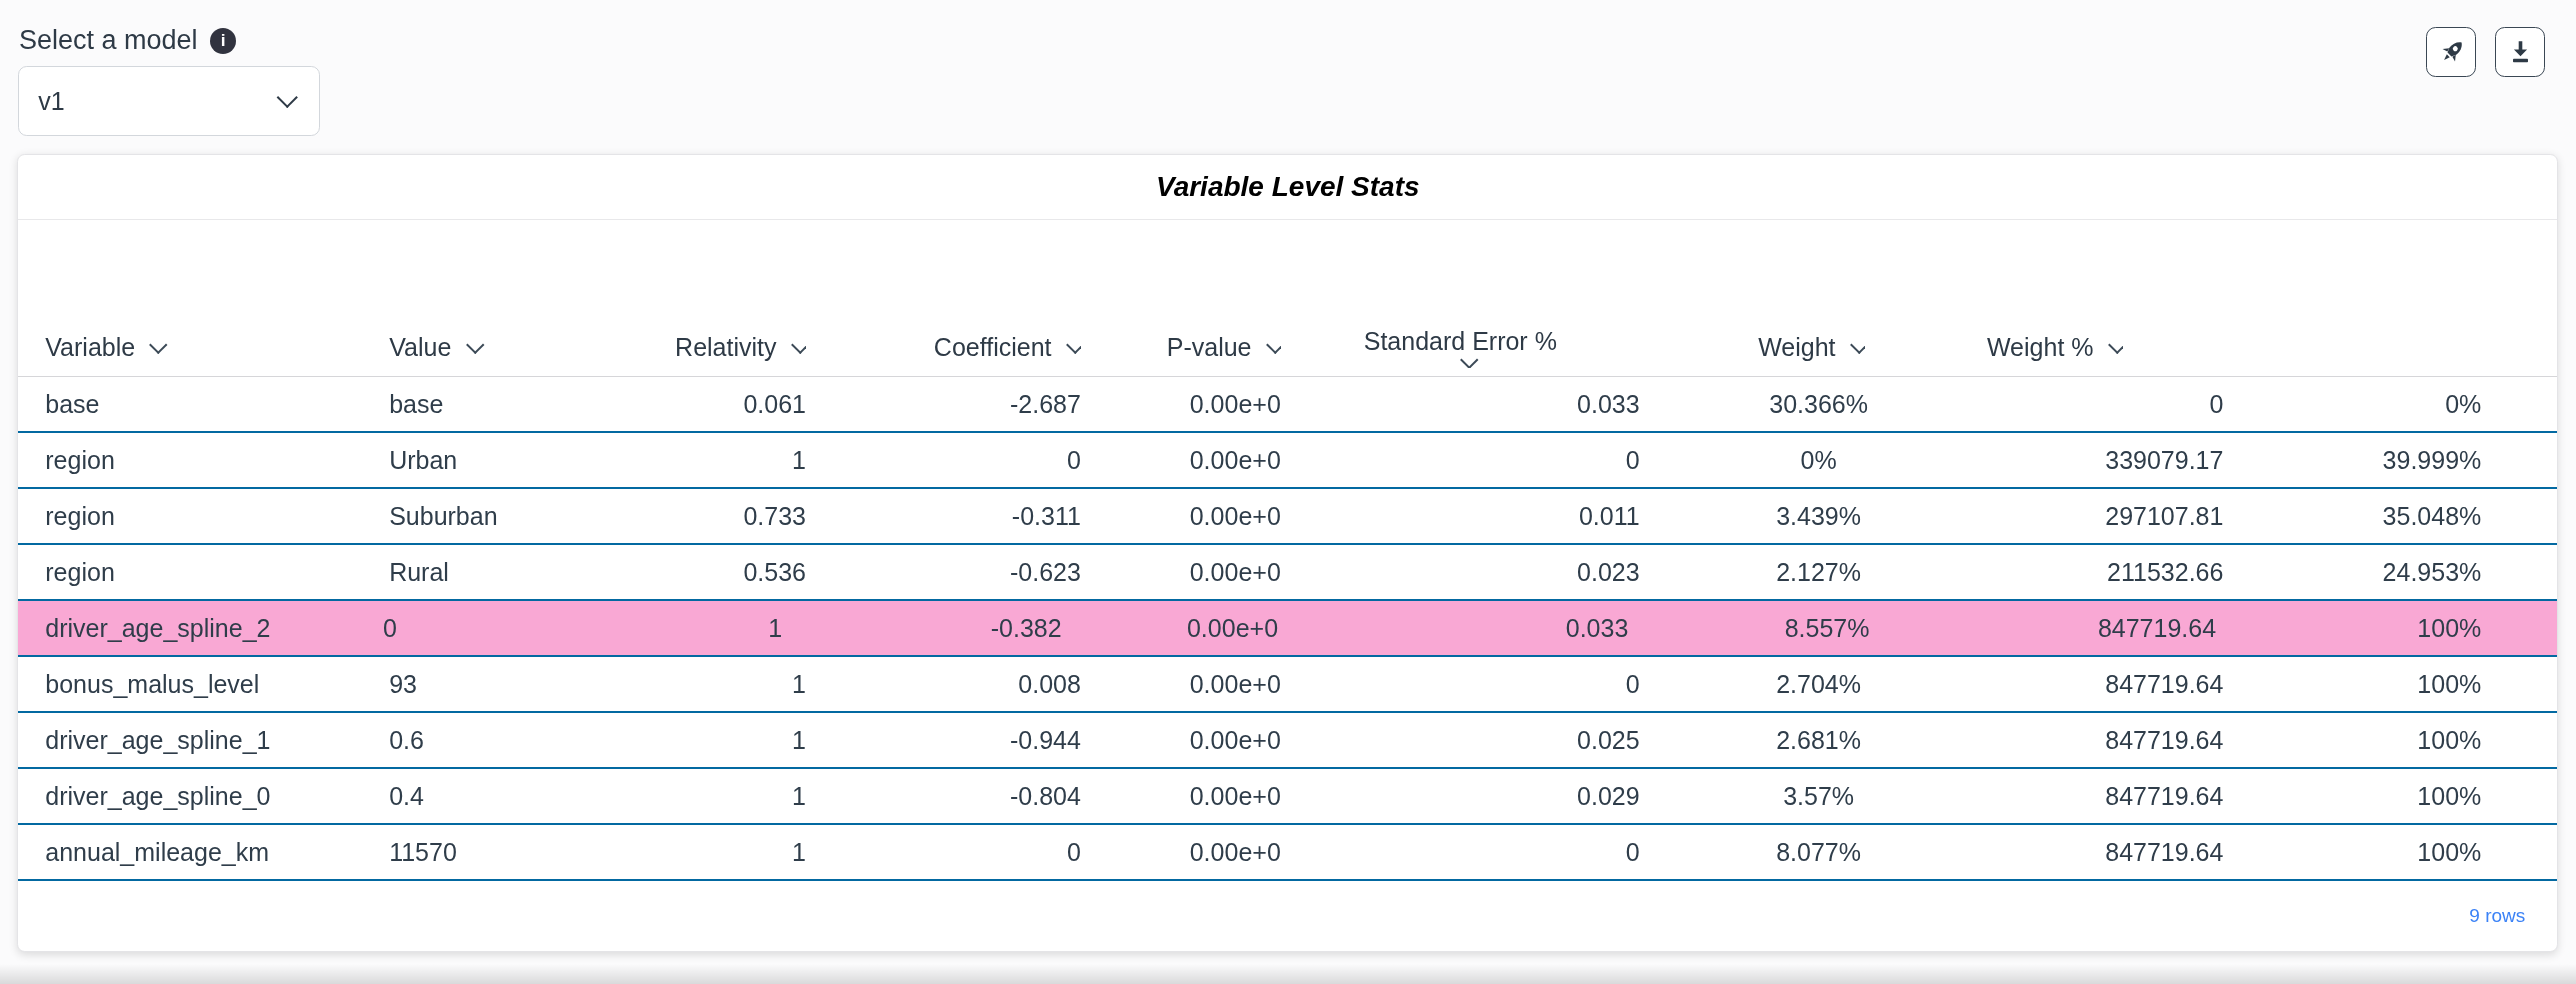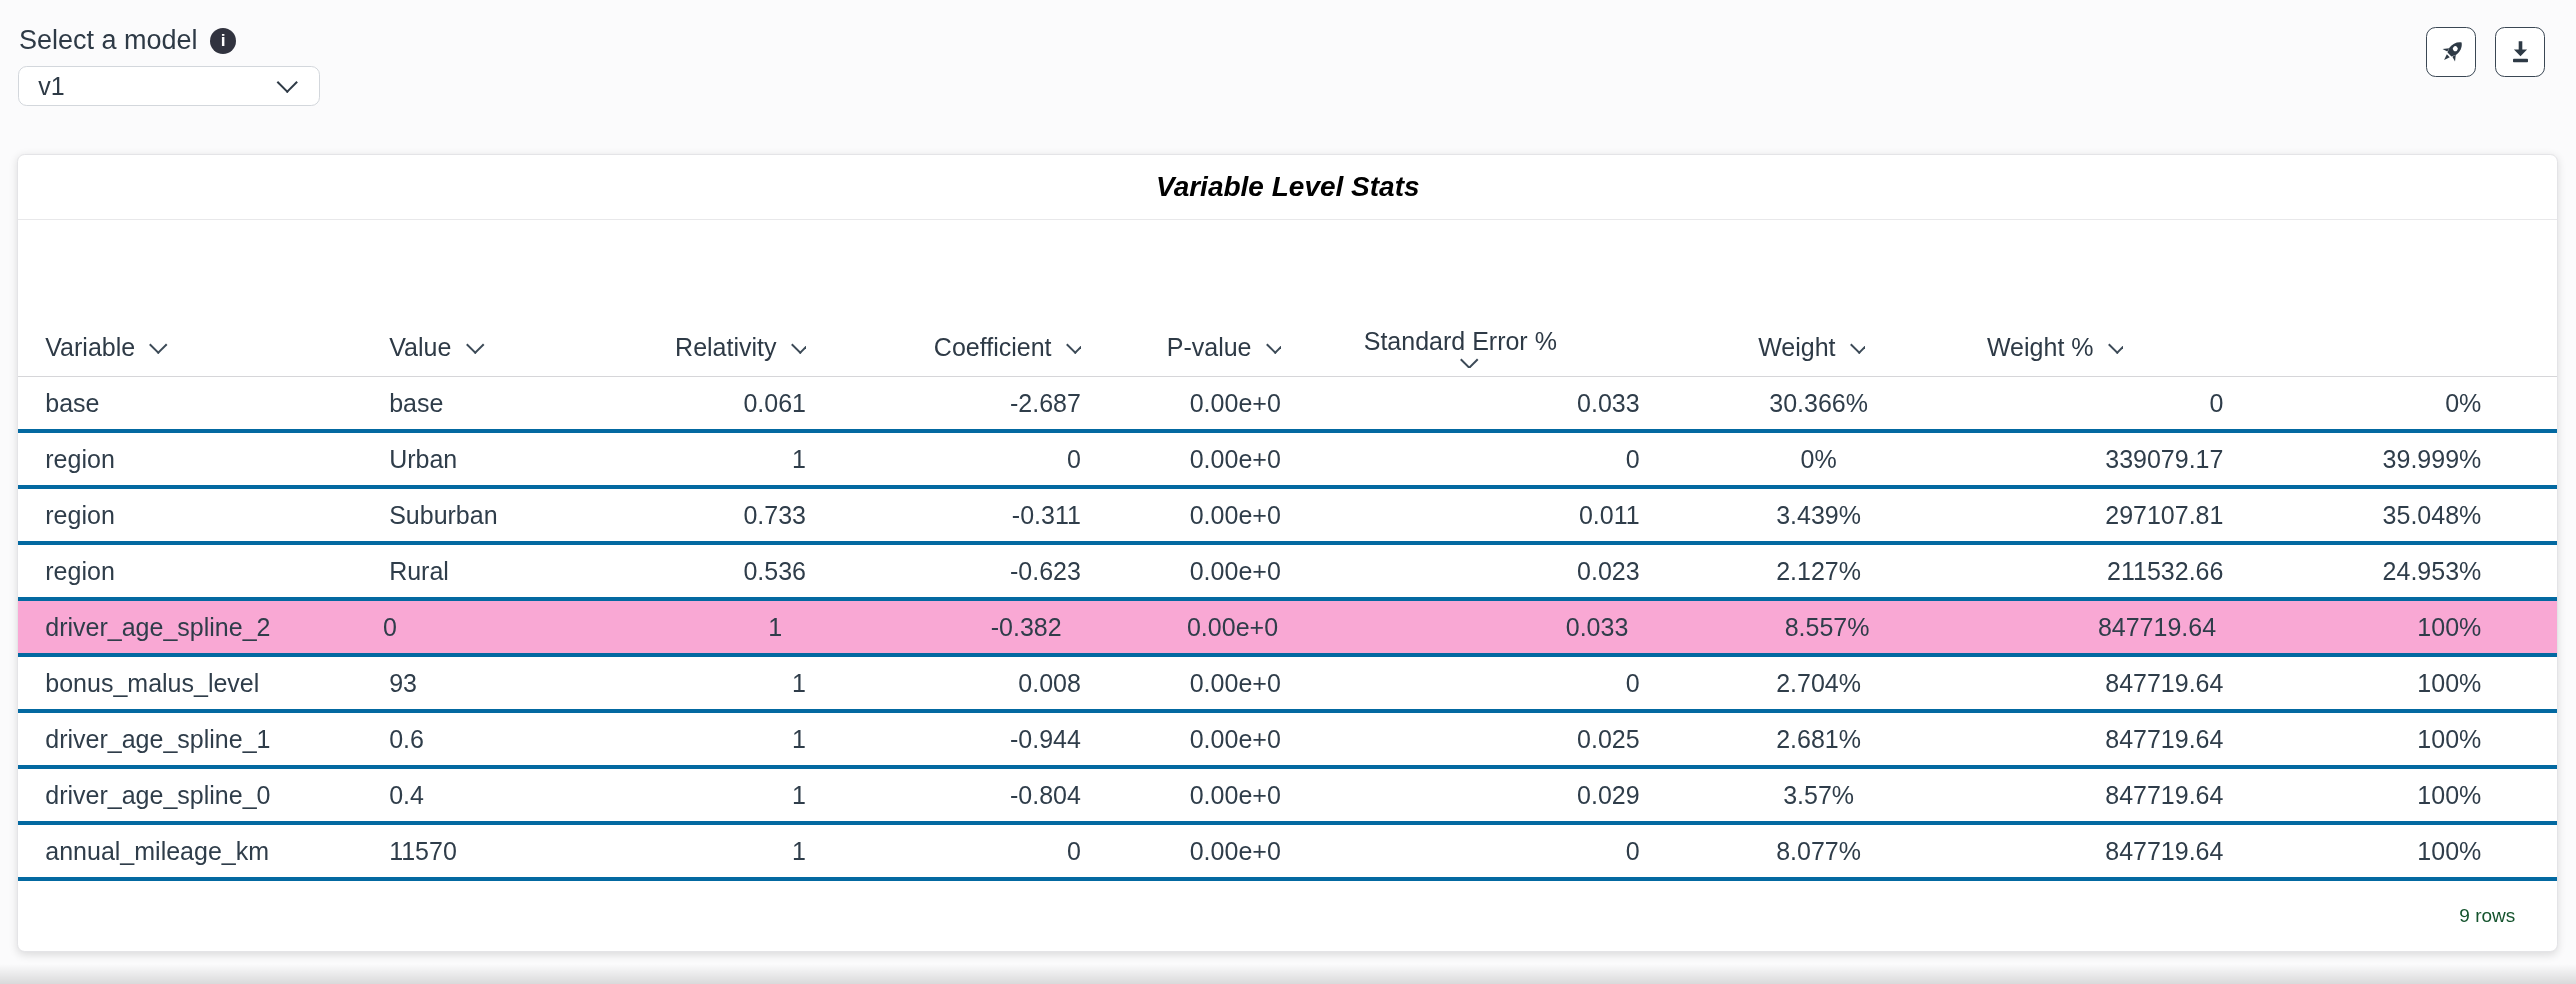--- a/index.html
+++ b/index.html
@@ -25,21 +25,21 @@
     font-size:27px; color:#2e3a46;
   }
   .info-icon {
     width:26px; height:26px; border-radius:50%;
     background:#31333f; color:#ffffff;
     display:flex; align-items:center; justify-content:center;
     font-size:17.3px; font-weight:bold; cursor:default;
   }
   .dropdown {
     position:absolute; left:18.3px; top:66px;
-    width:302px; height:40px;
+    width:302px; height:70px;
     background:#ffffff;
     border:1px solid #d3d7dc; border-radius:8.7px;
     display:flex; align-items:center; justify-content:space-between;
     padding:0 25px 0 19px;
     font-size:25px; color:#2e3a46; cursor:pointer;
   }
   .chev {
     display:inline-block; width:14.5px; height:14.5px;
     border-style:solid; border-color:#2e3a46; border-width:0 2.4px 2.4px 0;
     transform: rotate(45deg) translate(-2.9px,-2.9px);
@@ -76,21 +76,21 @@
     display:flex; align-items:center;
     padding-left:27px; padding-right:76px;
   }
   .thead {
     height:58px;
     border-bottom:1px solid #d6d6d9;
     font-size:25px; font-weight:normal; color:#2e3a46;
   }
   .trow {
     height:56px;
-    border-bottom:4px solid #0369a1;
+    border-bottom:2px solid #0369a1;
     font-size:25px; color:#2f3d4a;
     background:#ffffff;
   }
   .trow.highlight { background:#f9a8d4;gap:48px; }
 
   .cell { display:flex; align-items:center; overflow:hidden; white-space:nowrap; }
   .cell.right { justify-content:flex-end; text-align:right; }
   .c1 { width:344px; } .c2 { width:241px; } .c3 { width:176px; }
   .c4 { width:275px; } .c5 { width:200px; } .c6 { width:359px; }
   .c7 { width:358px;flex-direction:column; } .c8 { width:226px; } .c9 { width:258px; }
@@ -99,22 +99,22 @@
     display:inline-block; width:12.5px; height:12.5px;
     border-style:solid; border-color:#3c4a57; border-width:0 2.4px 2.4px 0;
     transform: rotate(45deg) translate(-1.9px,-1.9px);
     margin-left:17.3px; flex:none;
   }
   .hlabel { display:inline-block; }
 
   .tfoot {
     height:69px;
     display:flex; align-items:center; justify-content:flex-end;
-    padding-right:42px;
-    font-size:19px; color:#14532d;
+    padding-right:32px;
+    font-size:19px; color:#3b82f6;
   }
 </style>
 </head>
 <body>
 
 <div class="select-label-row">
   <span>Select a model</span>
   <span class="info-icon">i</span>
 </div>
 

